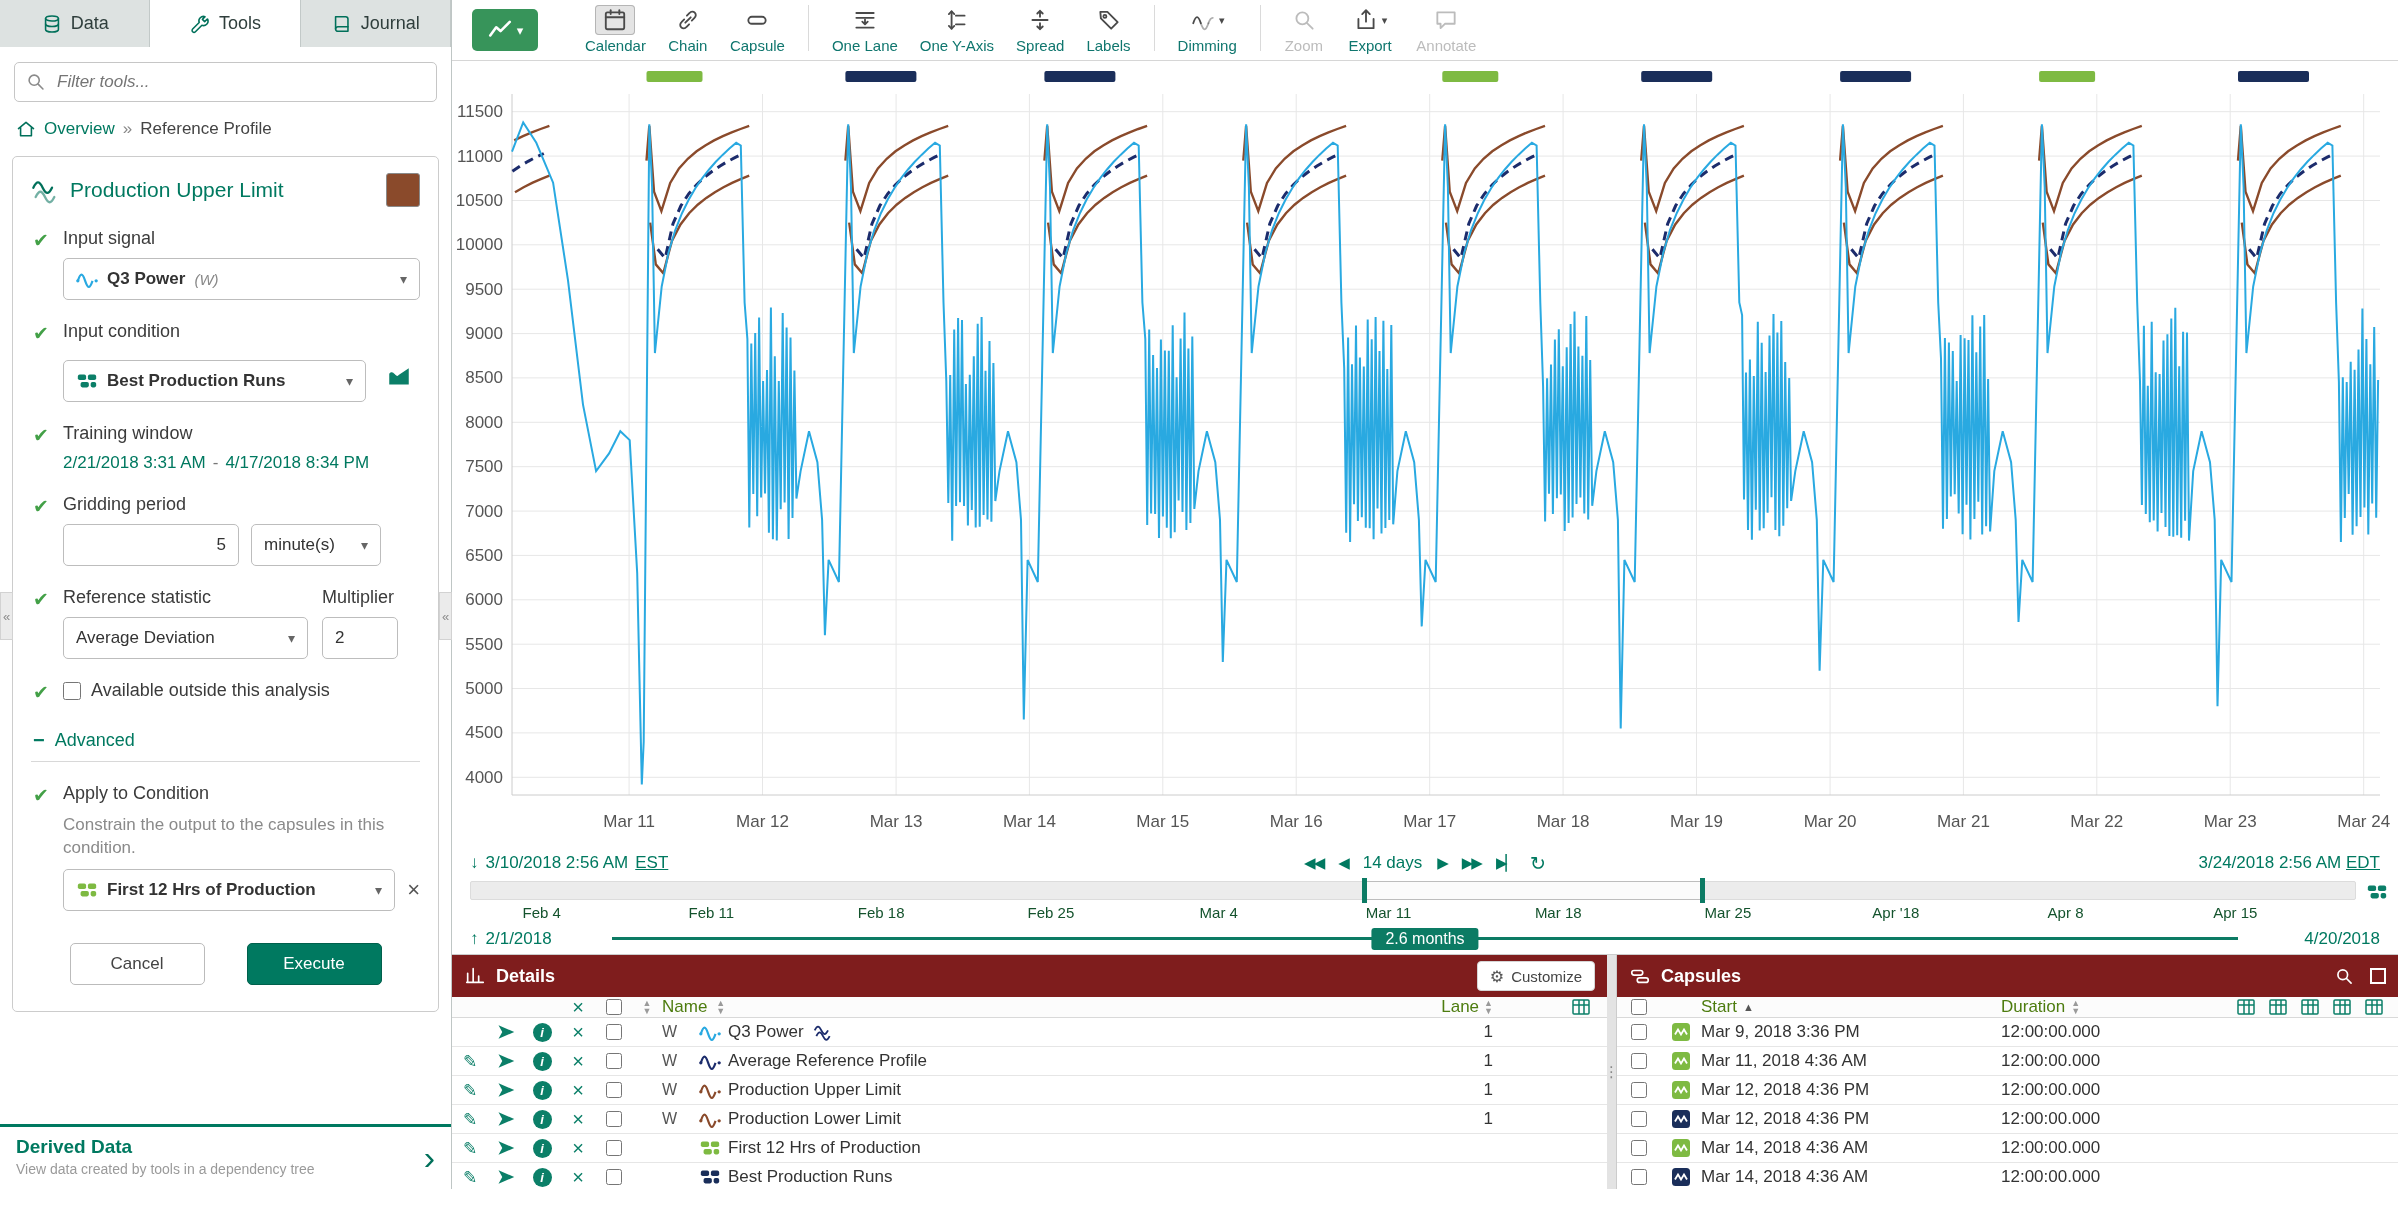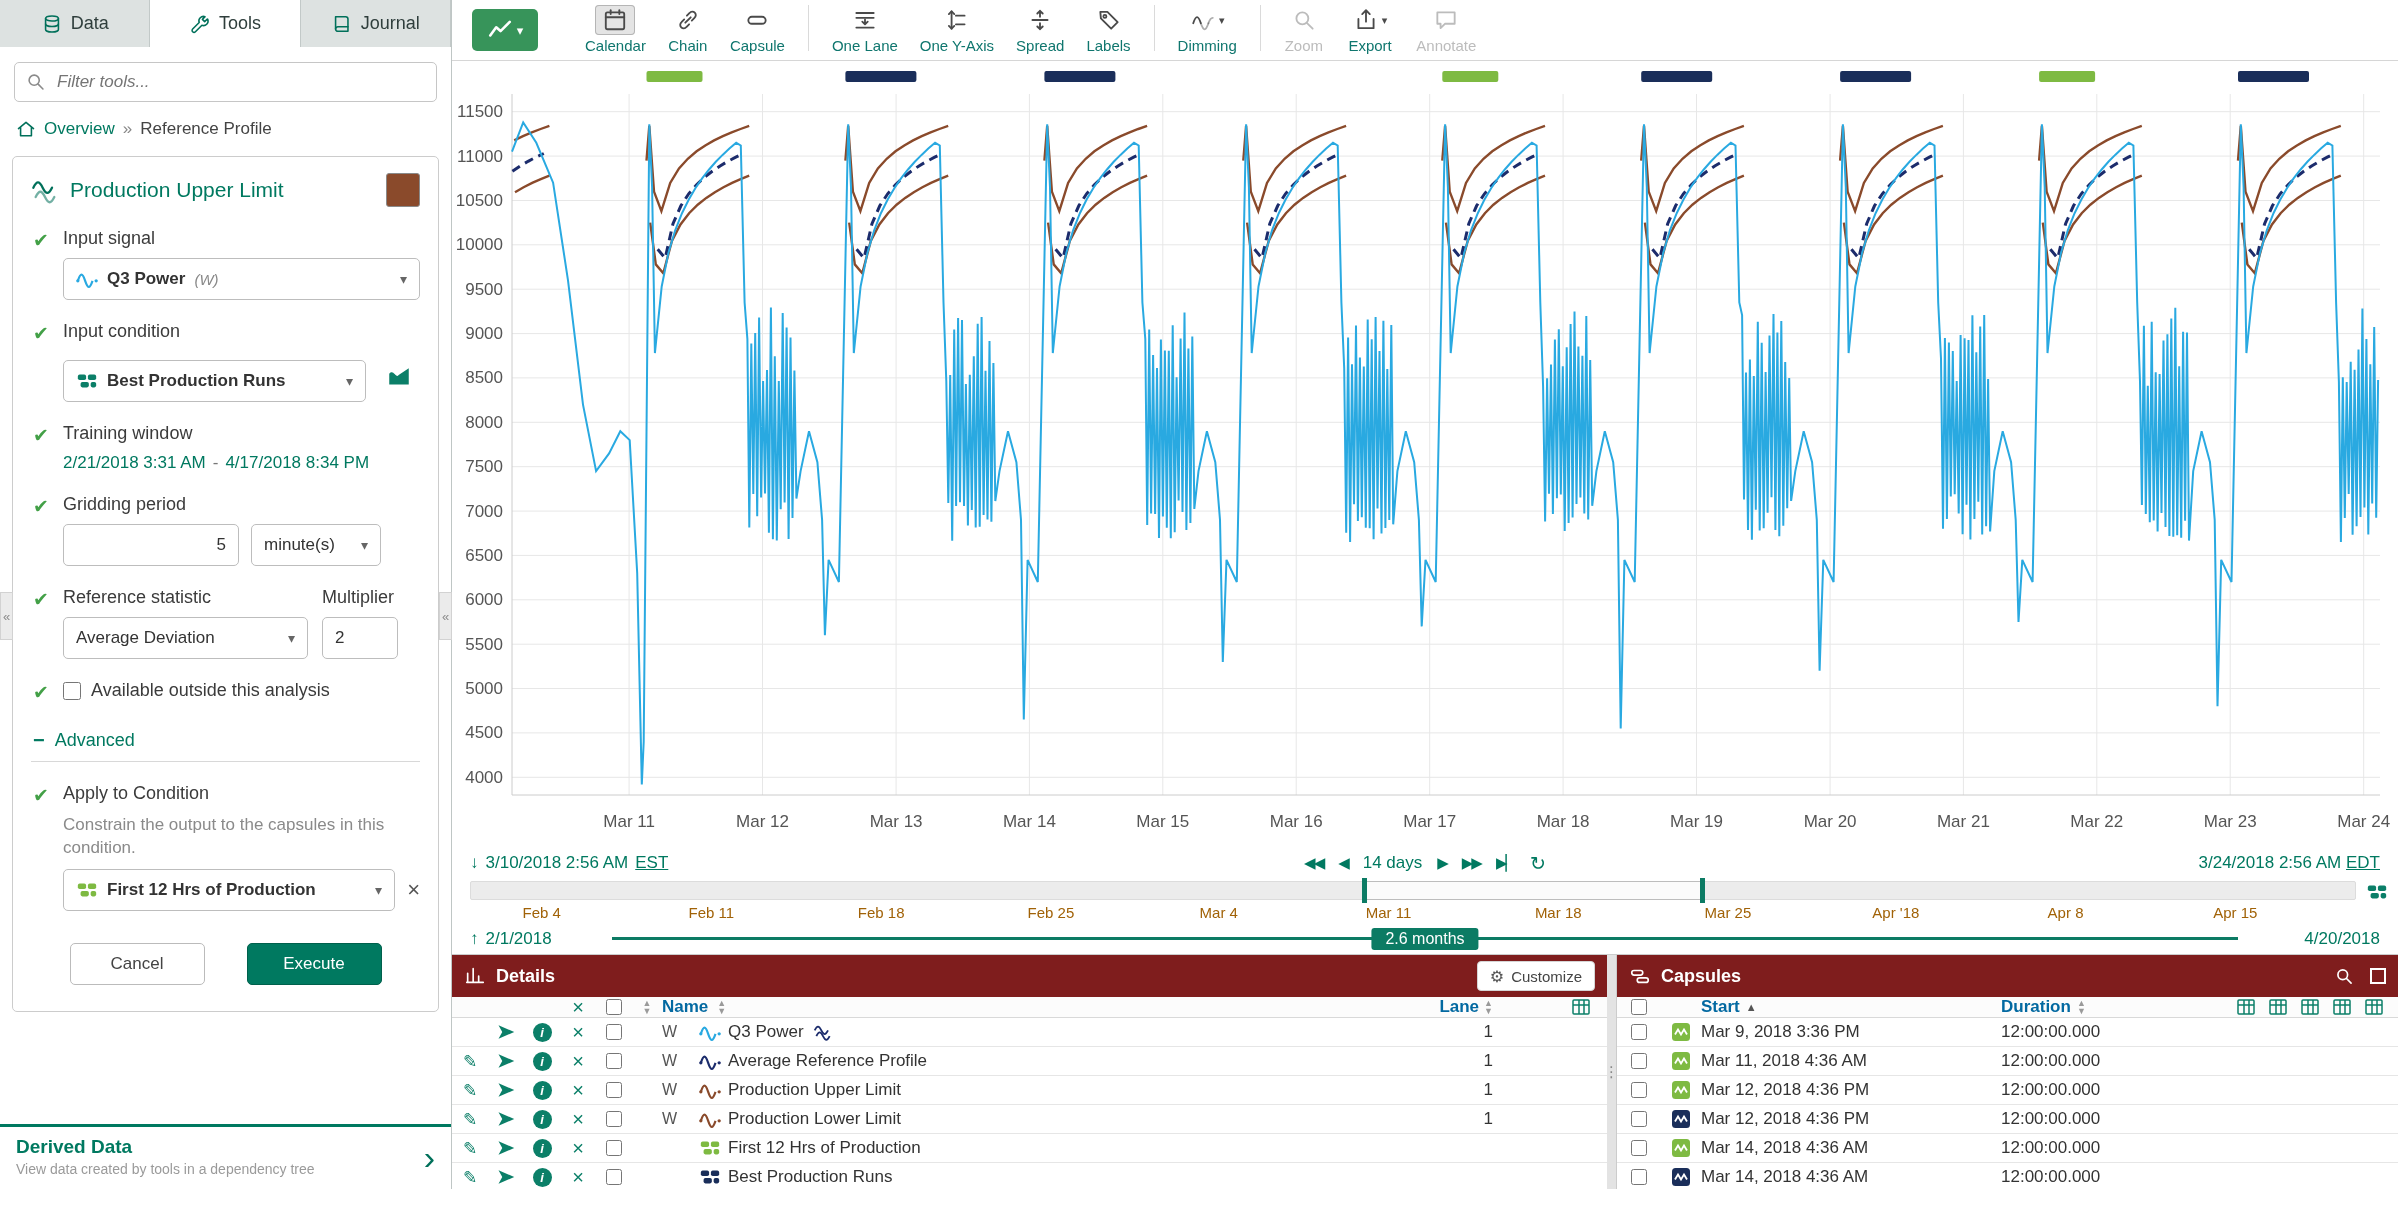--- a/index.html
+++ b/index.html
@@ -84,21 +84,21 @@
 .stepbtn{color:#007960;cursor:pointer;font-size:15px;letter-spacing:-2px}
 .refresh{font-size:19px;letter-spacing:0}
 .dur-lbl{cursor:pointer}
 .scrub-row{height:26px;padding:3px 42px 3px 18px;position:relative;flex-shrink:0}
 .scrub-track{height:19px;background:#ececec;border:1px solid #dcdcdc;border-radius:2px;position:relative}
 .scrub-win{position:absolute;top:-1px;bottom:-1px;background:#fbfbfb;border:1px solid #bdbdbd}
 .handle{position:absolute;top:-4px;bottom:-4px;width:5px;background:#0c7b64}
 .hl{left:-3px}.hr{right:-3px}
 .scrub-ic{position:absolute;right:10px;top:3px;cursor:pointer}
 .scrub-ic svg{width:22px;height:22px}
-.tl-labels{height:20px;position:relative;margin:0 42px 0 18px;font-size:15px;color:#a16207;flex-shrink:0}
+.tl-labels{height:20px;position:relative;margin:0 42px 0 18px;font-size:15px;color:#14532d;flex-shrink:0}
 .tl-labels span{position:absolute;transform:translateX(-50%);top:0;white-space:nowrap}
 .range-row{height:30px;position:relative;display:flex;align-items:center;padding:0 18px;color:#007960;font-size:17px;flex-shrink:0}
 .rr-line{position:absolute;left:160px;right:160px;top:13px;height:3px;background:#0c7b64}
 .rr-dur{position:absolute;left:50%;transform:translateX(-50%);background:#0c7b64;color:#fff;padding:2px 14px;border-radius:3px;font-size:16px;cursor:pointer}
 .rr-left{display:flex;gap:7px;cursor:pointer}
 .rr-right{margin-left:auto;cursor:pointer}
 
 .bottom{flex:1;display:flex;min-height:0;border-top:1px solid #ccc}
 .details{flex:1;display:flex;flex-direction:column;min-width:0;overflow:hidden}
 .caps{width:782px;display:flex;flex-direction:column;overflow:hidden;border-left:1px solid #ccc;flex-shrink:0}
@@ -131,21 +131,21 @@
 .updn{display:inline-flex;flex-direction:column;line-height:8px;font-size:9px;color:#9a9a9a;cursor:pointer}
 .asc{font-size:11px;color:#555;font-style:normal}
 .mini{width:20px;height:20px;stroke:#0b7f68;fill:none;stroke-width:1.5}
 .ticon{width:22px;height:22px}
 .refbadge svg{width:20px;height:20px}
 .cc-cb{width:44px;display:flex;justify-content:center}
 .cc-type{width:40px;display:flex;justify-content:center}
 .cc-start{width:300px;color:#333;display:flex;align-items:center;gap:6px}
 .cc-dur{flex:1;color:#333;display:flex;align-items:center;gap:6px}
 .cp-tools{display:flex;gap:12px;align-items:center;padding-right:14px}
-b.hdr{font-weight:bold;color:#0369a1;cursor:pointer}
+b.hdr{font-weight:normal;color:#4d7c0f;cursor:pointer}
 </style>
 </head>
 <body>
 
 <div class="app">
 
   <div class="sidebar">
     <div class="tabbar">
       <div class="tab">
         <span>

